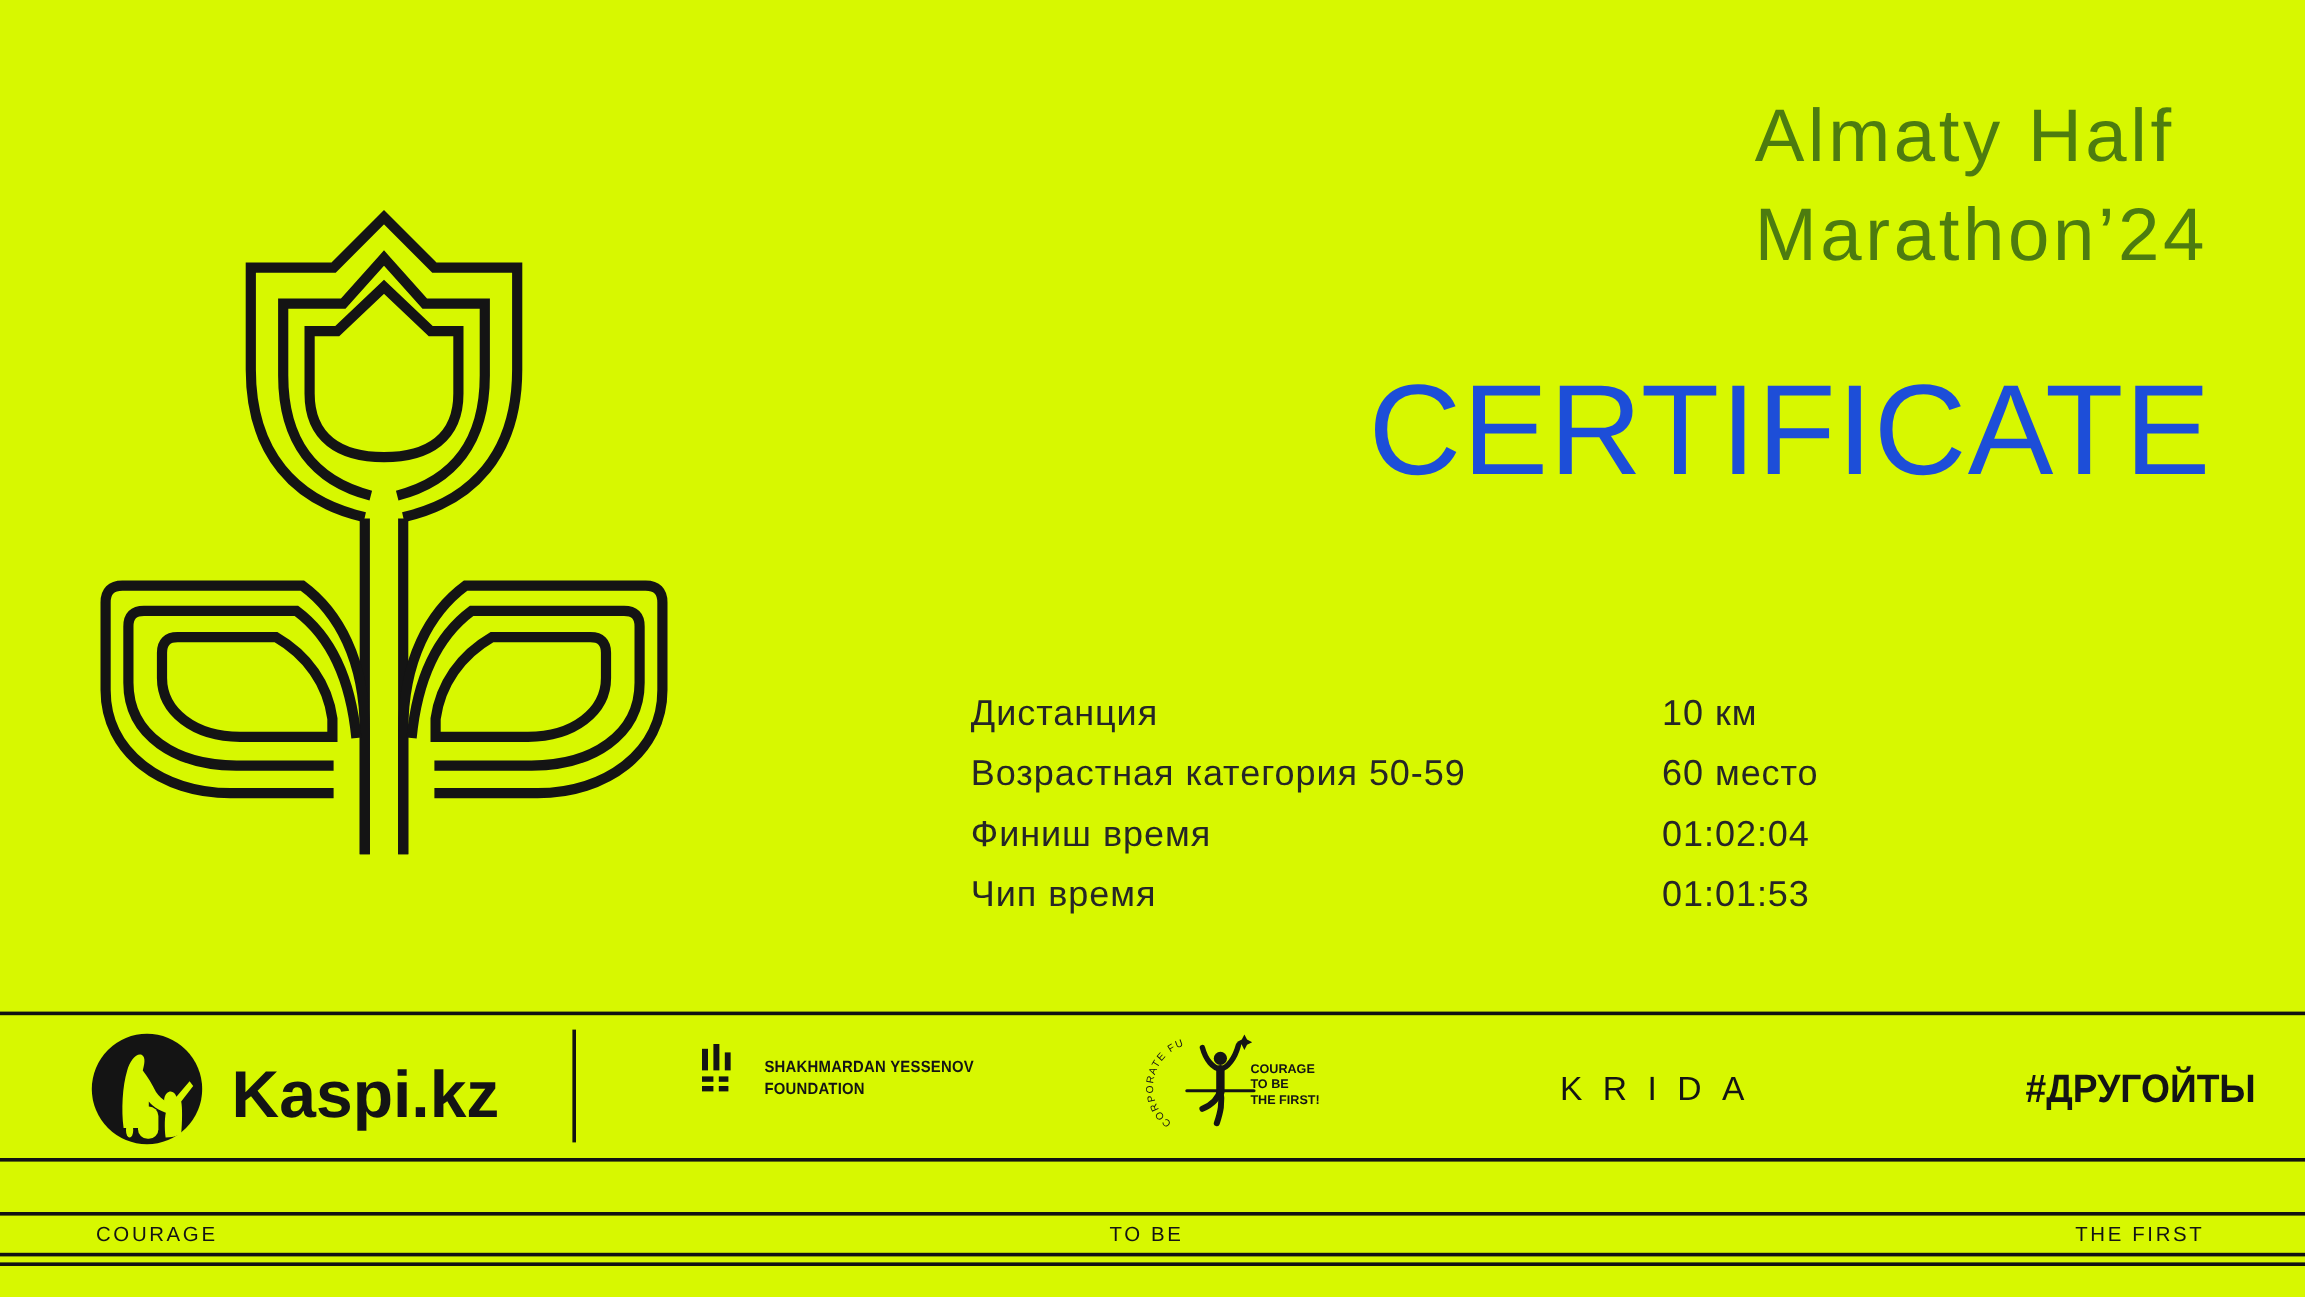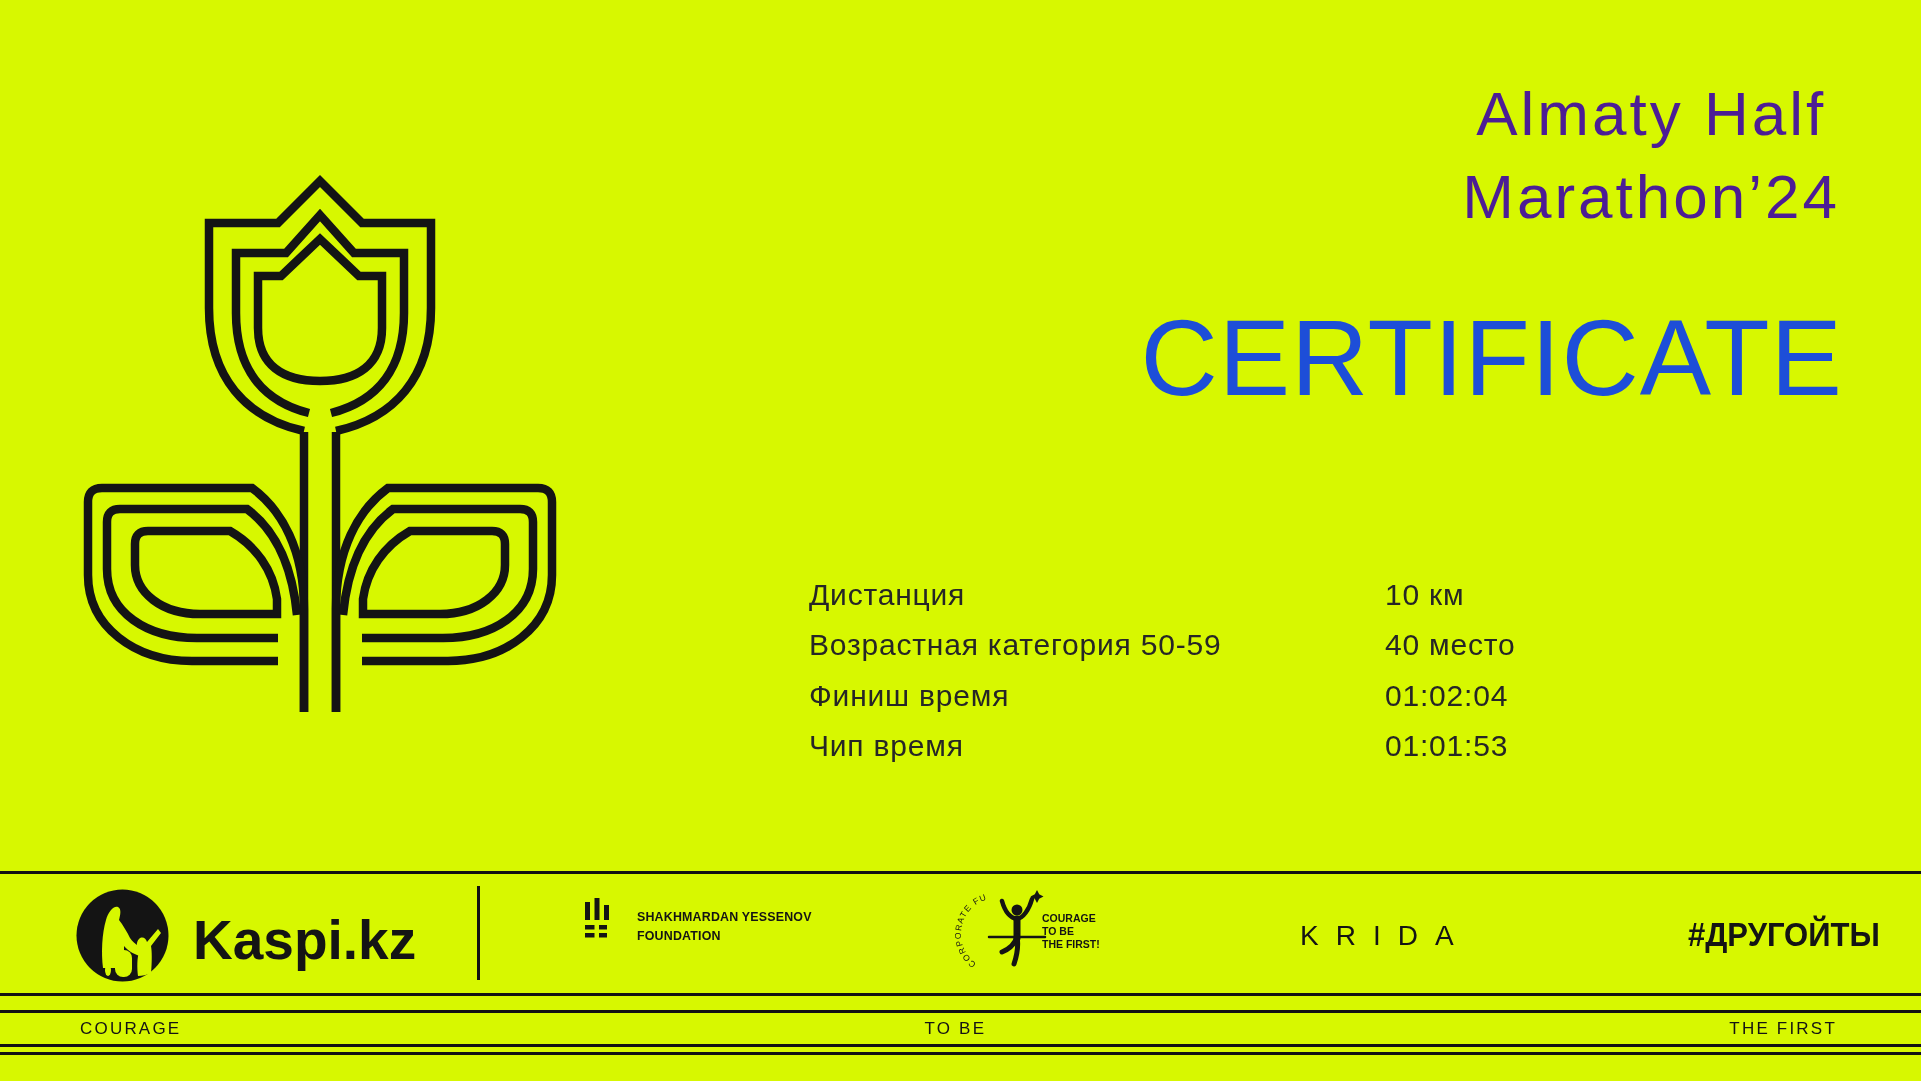--- a/index.html
+++ b/index.html
@@ -17,23 +17,23 @@
     position:relative;
     width:1921px;height:1081px;
     background:var(--bg);
     color:var(--ink);
     overflow:hidden;
   }
   .tulip{position:absolute;left:75px;top:172px;width:490px;height:540px;}
 
   .event-title{
     position:absolute;top:72px;right:81px;
-    text-align:center;
+    text-align:left;
     font-size:62px;line-height:83px;
-    font-weight:400;letter-spacing:3px;color:#4c1d95;
+    font-weight:400;letter-spacing:3px;color:#4d7c0f;
   }
   .cert-heading{
     position:absolute;top:308px;right:78px;
     font-size:107px;line-height:100px;
     font-weight:400;letter-spacing:1px;color:#1d4ed8;
     white-space:nowrap;
   }
   .participant-name{
     position:absolute;left:809px;top:489px;
     font-size:40px;font-weight:700;letter-spacing:1.5px;color:#2b2b2b;
@@ -41,21 +41,20 @@
   }
   .stats{position:absolute;left:809px;top:570px;width:1032px;}
   .stat-row{position:relative;height:50.3px;display:flex;align-items:center;text-align:center;}
   .stat-label,.stat-value{font-size:30px;letter-spacing:0.8px;color:var(--text);white-space:nowrap;}
   .stat-value{position:absolute;left:576px;}
 
   .logo-bar{
     position:absolute;left:0;right:0;top:843px;height:125px;
     border-top:3px solid var(--ink);
     border-bottom:3px solid var(--ink);
-    margin-top:28px;
   }
   .logo-bar .divider{
     position:absolute;left:477px;top:12px;width:3px;height:94px;background:var(--ink);
   }
   .kaspi-mark{position:absolute;left:75px;top:14px;width:95px;height:95px;}
   .kaspi-label{
     position:absolute;left:193px;top:34px;
     font-size:55px;font-weight:700;color:#141414;letter-spacing:0;
     white-space:nowrap;
   }
@@ -124,21 +123,21 @@
   <div class="cert-heading">CERTIFICATE</div>
 
 
   <div class="stats">
     <div class="stat-row">
       <span class="stat-label">Дистанция</span>
       <span class="stat-value">10 км</span>
     </div>
     <div class="stat-row">
       <span class="stat-label">Возрастная категория 50-59</span>
-      <span class="stat-value">40 место</span>
+      <span class="stat-value">60 место</span>
     </div>
     <div class="stat-row">
       <span class="stat-label">Финиш время</span>
       <span class="stat-value">01:02:04</span>
     </div>
     <div class="stat-row">
       <span class="stat-label">Чип время</span>
       <span class="stat-value">01:01:53</span>
     </div>
   </div>

